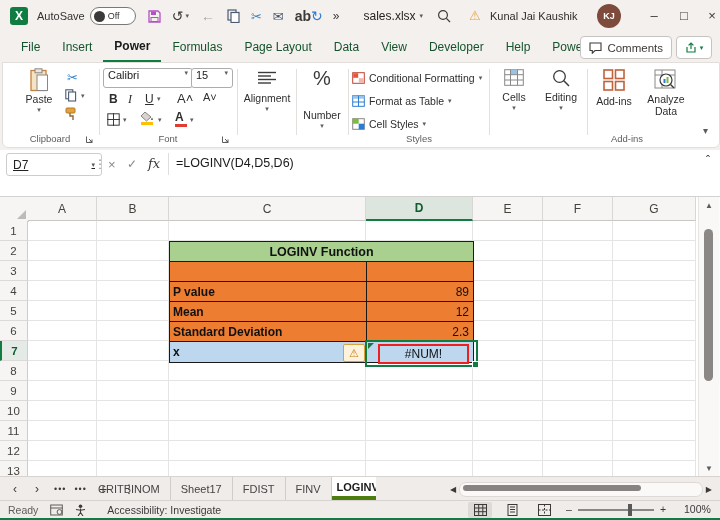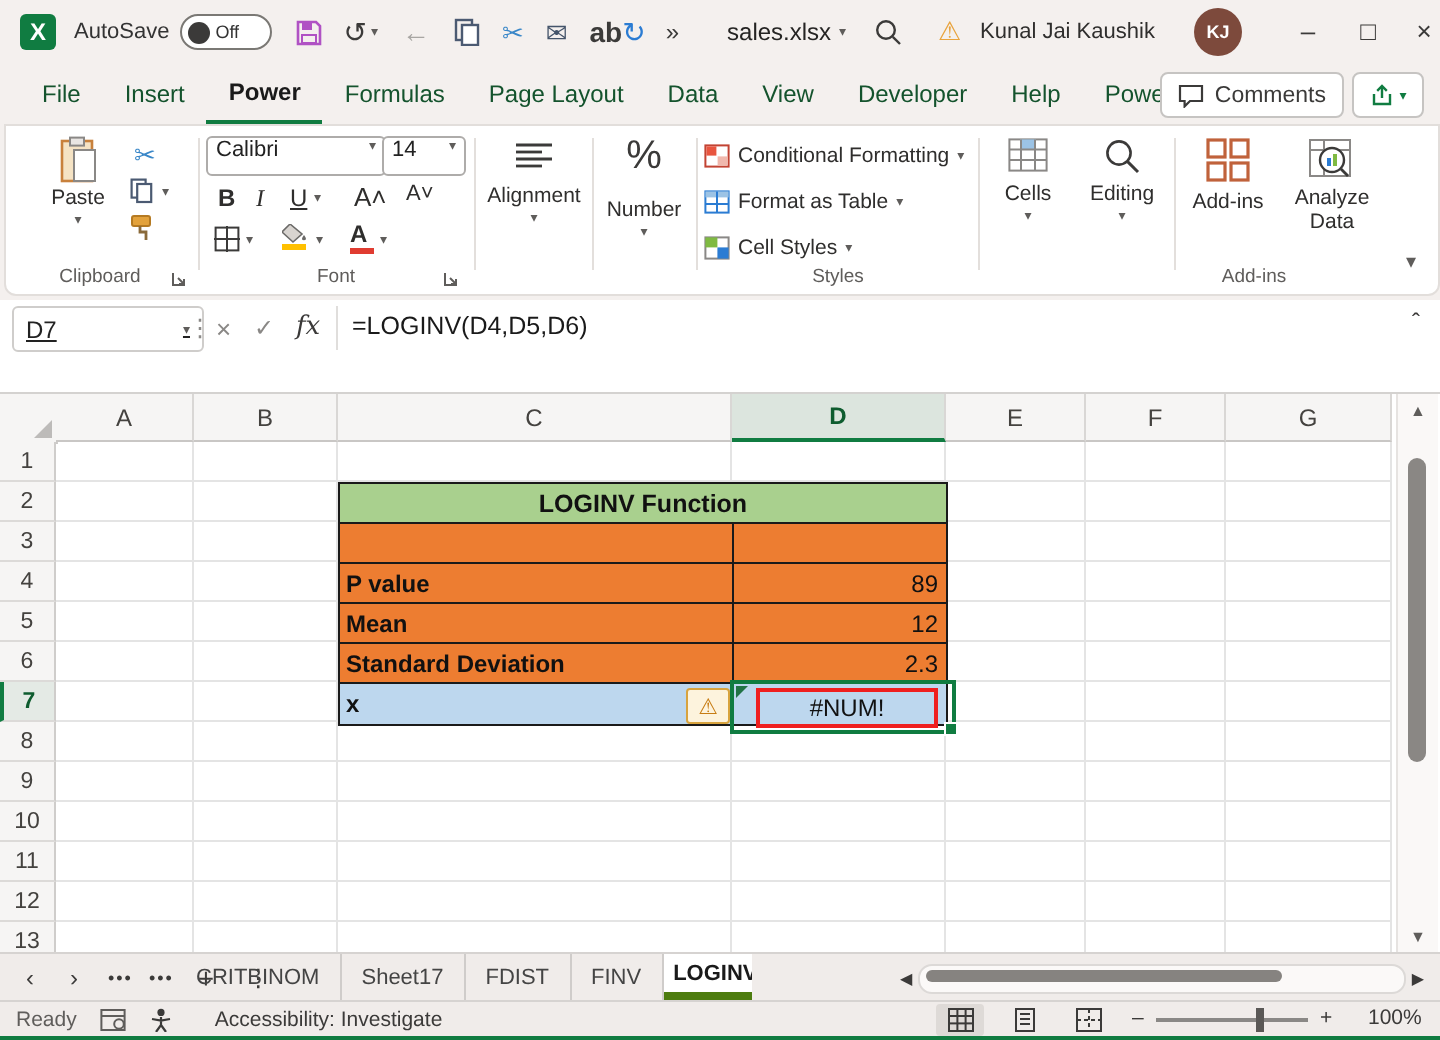--- a/index.html
+++ b/index.html
@@ -227,21 +227,21 @@
       </span>
     </div>
     <div class="vsep" style="left:96px"></div>
 
     <div class="abs" style="left:100px;top:0;width:130px;height:84px">
       <div class="fontcombo abs" style="left:0px;top:5px;width:80px">
         <span>Calibri</span>
         <span class="chev">▾</span>
       </div>
       <div class="fontcombo abs" style="left:88px;top:5px;width:32px">
-        <span>14</span>
+        <span>15</span>
         <span class="chev">▾</span>
       </div>
       <span class="btxt abs" style="left:6px;top:29px">B</span>
       <span class="itxt abs" style="left:25px;top:29px">I</span>
       <span class="utxt abs" style="left:42px;top:29px">U</span>
       <span class="chev abs" style="left:54px;top:32px">▾</span>
       <span class="abs" style="left:74px;top:28px;font-size:13px;color:#2f2e2d">A˄</span>
       <span class="abs" style="left:100px;top:28px;font-size:11px;color:#2f2e2d">A˅</span>
       <span class="abs" style="left:4px;top:50px">
         <svg width="13" height="13" viewBox="0 0 13 13">
@@ -278,21 +278,21 @@
             <line x1="0" y1="8.5" x2="18" y2="8.5" stroke="#3b3a39" stroke-width="1.4"></line>
             <line x1="0" y1="12" x2="13" y2="12" stroke="#3b3a39" stroke-width="1.4"></line>
           </svg>
       <span style="margin-top:6px">Alignment</span>
       <span class="chev">▾</span>
     </div>
     <div class="vsep" style="left:293px"></div>
 
     <div class="bigbtn abs" style="left:296px;top:4px;width:46px">
       <span style="font-size:20px;font-weight:300;color:#3b3a39">%</span>
-      <span style="margin-top:8px">Number</span>
+      <span style="margin-top:18px">Number</span>
       <span class="chev">▾</span>
     </div>
     <div class="vsep" style="left:345px"></div>
 
     <div class="abs" style="left:349px;top:0;width:134px;height:84px">
       <div class="styles-item abs" style="left:0;top:4px">
         <svg width="13" height="12" viewBox="0 0 13 12">
               <rect x="0.7" y="0.7" width="11.6" height="10.6" fill="#fff" stroke="#c24333"></rect>
               <rect x="1.2" y="1.2" width="5" height="4.6" fill="#e8553f"></rect>
               <rect x="6.8" y="6.2" width="5" height="4.6" fill="#f0b8ad"></rect>

